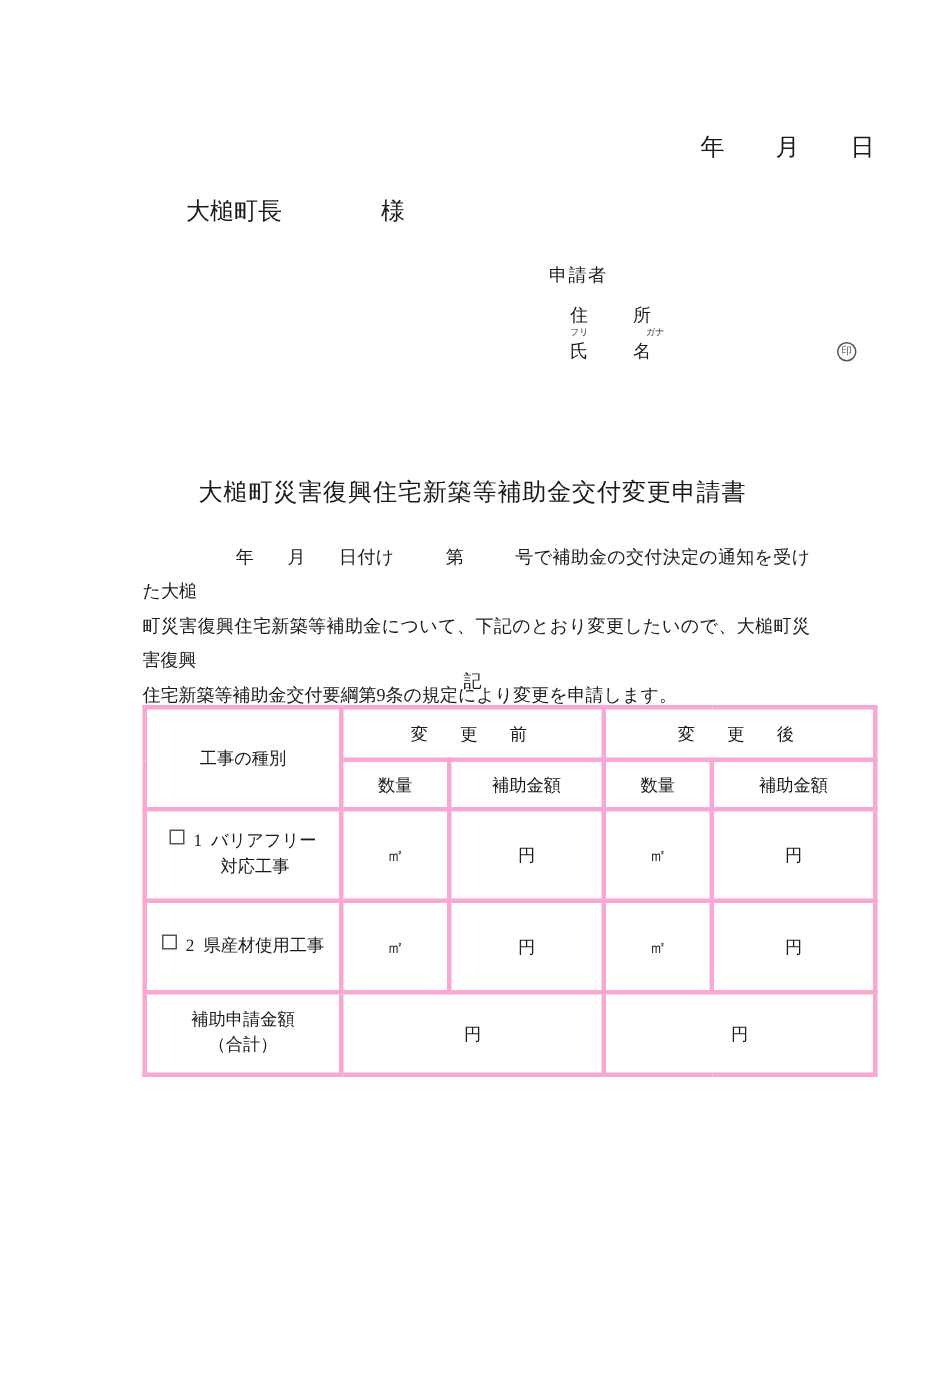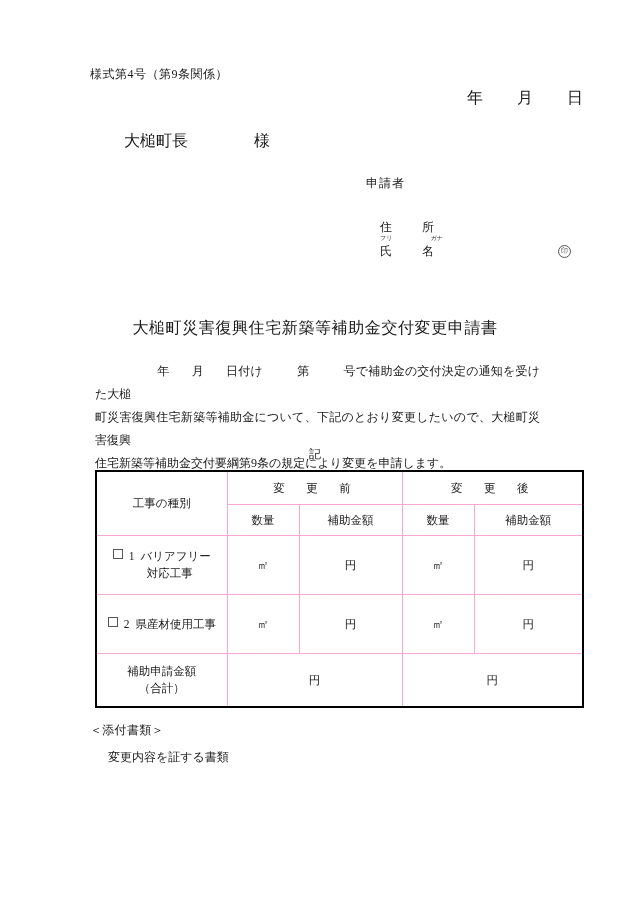--- a/index.html
+++ b/index.html
@@ -52,21 +52,21 @@
   .addressee .sama { margin-left: 62px; }
 
   
   .applicant {
     position: absolute;
     left: 366px;
     top: 175px;
     font-size: 12px;
   }
   .applicant .app-title {
-    margin: 0 0 27px 0;
+    margin: 0 0 10px 0;
     letter-spacing: 1px;
   }
   .app-row {
     position: relative;
     height: 24px;
     white-space: nowrap;
   }
   .app-label {
     display: inline-block;
     margin-left: 14px;
@@ -154,21 +154,21 @@
     top: 470px;
     width: 487px;
   }
   table.form-table {
     width: 487px;
     border-collapse: collapse;
     table-layout: fixed;
     font-size: 11.5px;
   }
   table.form-table td {
-    border: 1px solid #f9a8d4;
+    border: 3px solid #f9a8d4;
     text-align: center;
     vertical-align: middle;
     padding: 0;
   }
   table.form-table {
     border: 2px solid #000;
   }
   .col-kind   { width: 131px; }
   .col-qty-a  { width: 72px; }
   .col-amt-a  { width: 103px; }
@@ -215,21 +215,20 @@
     font-size: 12px;
   }
   .attach .att-title { margin: 0 0 10px 0; letter-spacing: 0.3px; }
   .attach .att-item  { margin: 0 0 0 18px; }
 </style>
 </head>
 <body>
 
 <div class="page">
 
-  <div class="form-no">様式第4号（第9条関係）</div>
 
   <div class="date-line-top">
     <span>年</span>
     <span class="gap"></span>
     <span>月</span>
     <span class="gap"></span>
     <span>日</span>
   </div>
 
   <div class="addressee">
@@ -315,18 +314,14 @@
             <span>補助申請金額</span>
             <span style="display:block">（合計）</span>
           </td>
           <td class="cell-money" colspan="2"><span>円</span></td>
           <td class="cell-money" colspan="2"><span>円</span></td>
         </tr>
       </tbody>
     </table>
   </div>
 
-  <div class="attach">
-    <p class="att-title">＜添付書類＞</p>
-    <p class="att-item">変更内容を証する書類</p>
-  </div>
 
 </div>
 
 </body></html>

